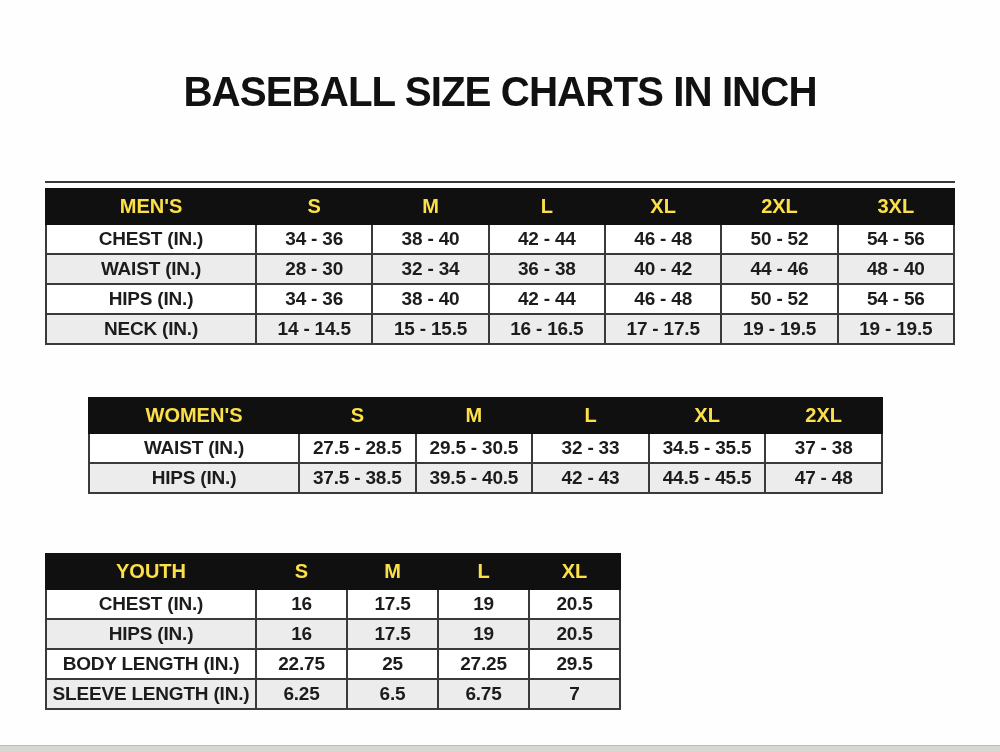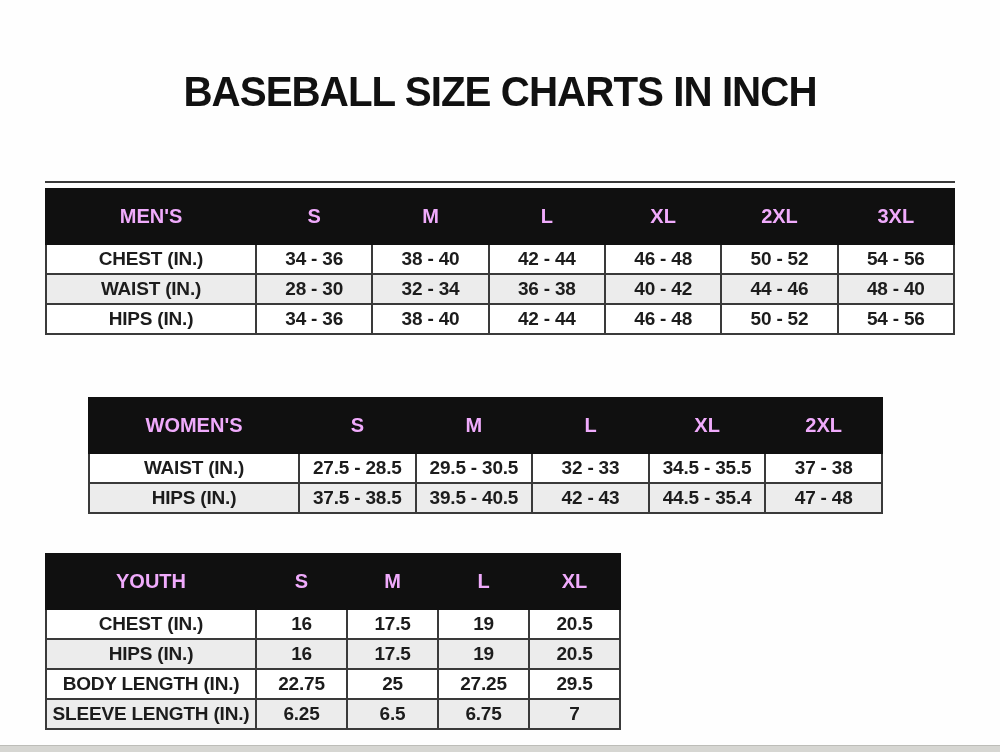--- a/index.html
+++ b/index.html
@@ -27,27 +27,27 @@
   table.size-table{
     border-collapse:collapse;table-layout:fixed;
     background:#fff;
     border:2px solid #2e2e2e;
   }
   #mens-table{width:910px;}
   #womens-table{width:795px;margin-left:43px;}
   #youth-table{width:576px;}
   .size-table col.col-label{width:210px;}
   .size-table th{
-    background:#101010;color:#f0abfc;
+    background:#101010;color:#fde047;
     border:2px solid #101010;
     height:29px;
     font-size:20px;font-weight:700;
     letter-spacing:0px;
     text-align:center;vertical-align:middle;
-    padding:12px;
+    padding:2px;
   }
   .size-table td{
     border:2px solid #3a3a3a;
     height:28px;
     font-size:19px;font-weight:700;color:#1c1c1c;
     text-align:center;vertical-align:middle;
     padding:0;
     letter-spacing:-0.2px;
     white-space:nowrap;
   }
@@ -108,20 +108,29 @@
         </tr>
         <tr>
           <td>HIPS (IN.)</td>
           <td>34 - 36</td>
           <td>38 - 40</td>
           <td>42 - 44</td>
           <td>46 - 48</td>
           <td>50 - 52</td>
           <td>54 - 56</td>
         </tr>
+        <tr>
+          <td>NECK (IN.)</td>
+          <td>14 - 14.5</td>
+          <td>15 - 15.5</td>
+          <td>16 - 16.5</td>
+          <td>17 - 17.5</td>
+          <td>19 - 19.5</td>
+          <td>19 - 19.5</td>
+        </tr>
       </tbody>
   </table>
 </div>
 
 <div class="table-wrap" id="womens-table-wrap">
   <table class="size-table" id="womens-table">
     <colgroup>
         <col class="col-label">
         <col>
         <col>
@@ -146,21 +155,21 @@
           <td>29.5 - 30.5</td>
           <td>32 - 33</td>
           <td>34.5 - 35.5</td>
           <td>37 - 38</td>
         </tr>
         <tr>
           <td>HIPS (IN.)</td>
           <td>37.5 - 38.5</td>
           <td>39.5 - 40.5</td>
           <td>42 - 43</td>
-          <td>44.5 - 35.4</td>
+          <td>44.5 - 45.5</td>
           <td>47 - 48</td>
         </tr>
       </tbody>
   </table>
 </div>
 
 <div class="table-wrap" id="youth-table-wrap">
   <table class="size-table" id="youth-table">
     <colgroup>
         <col class="col-label">

